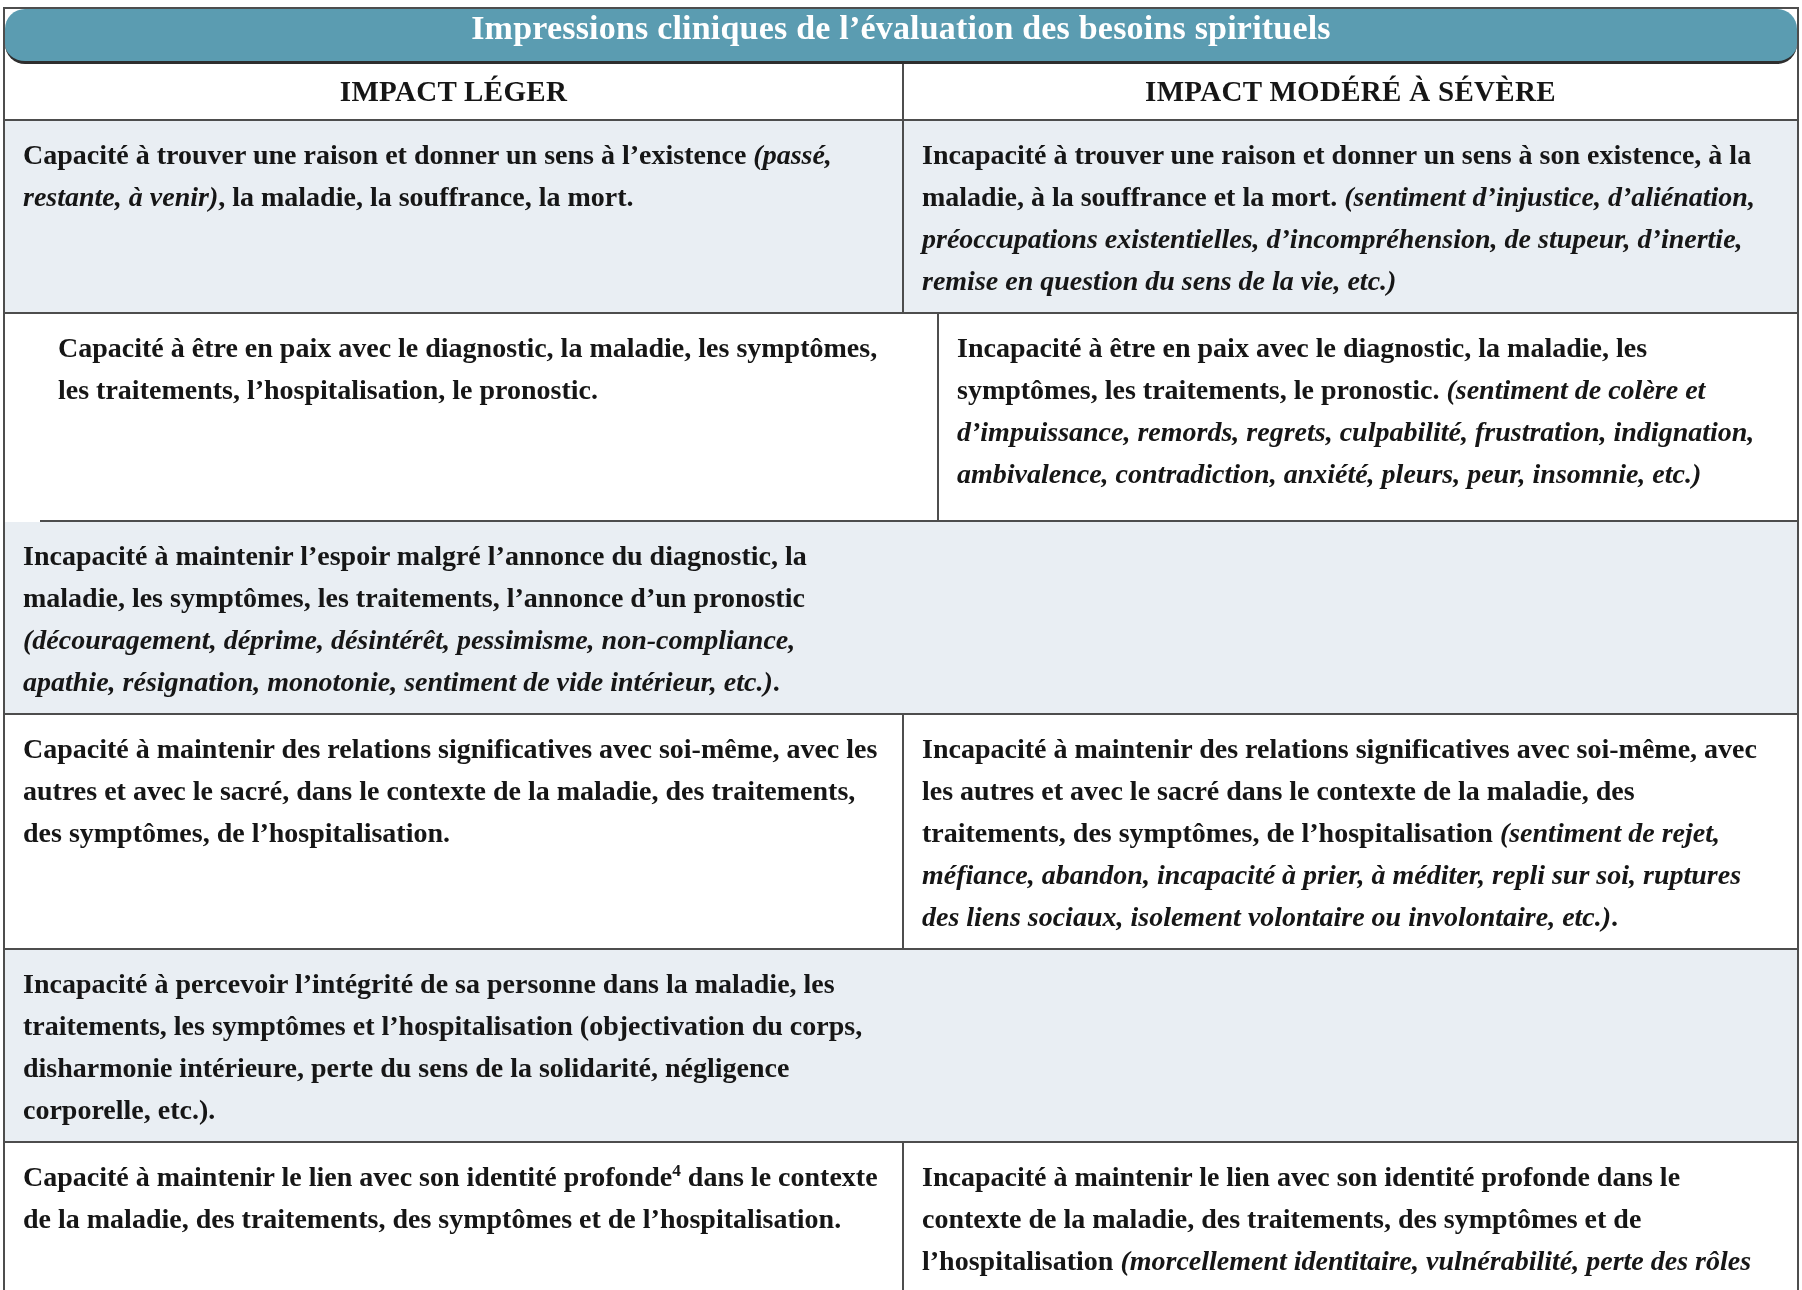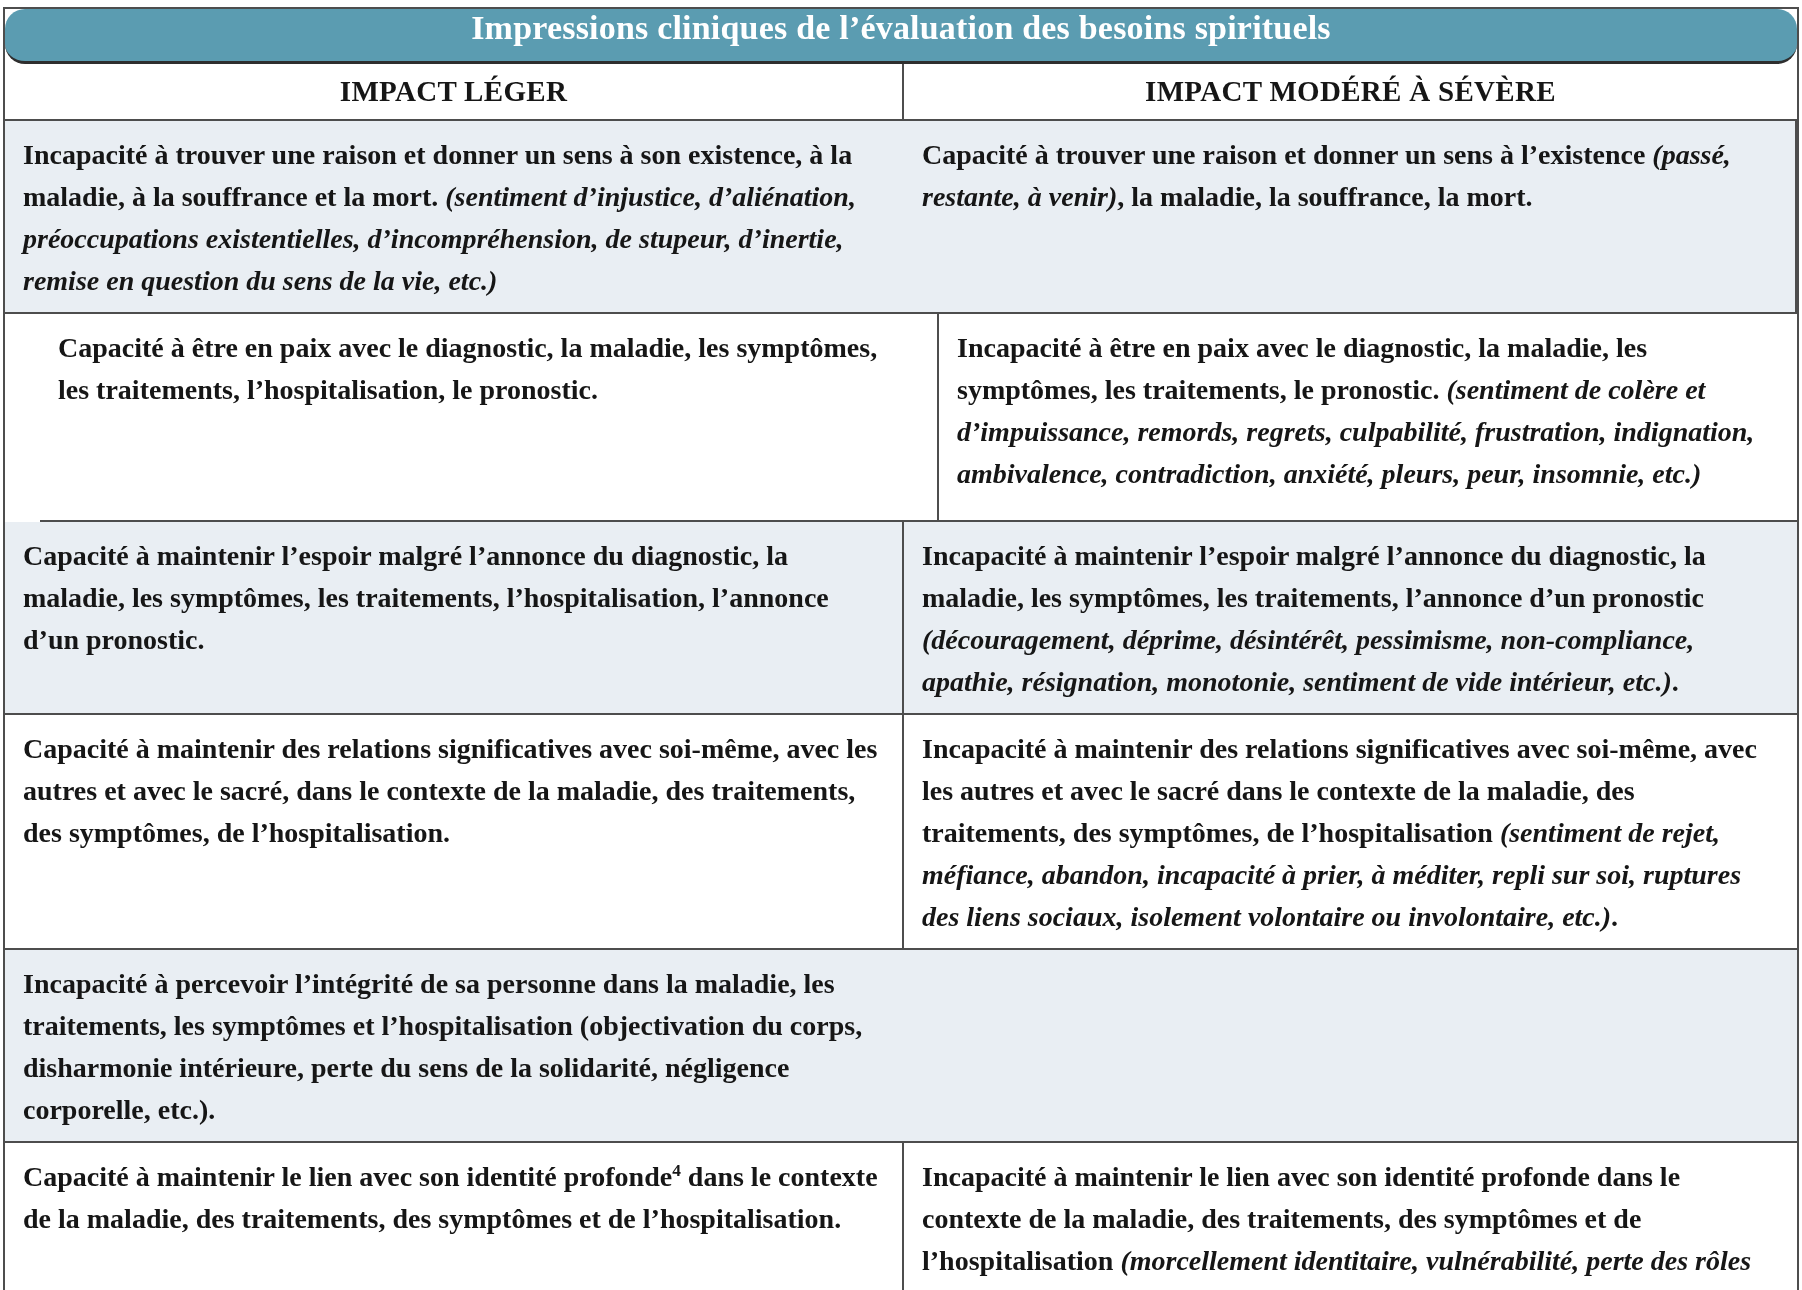--- a/index.html
+++ b/index.html
@@ -79,29 +79,28 @@
 <div class="table-wrap">
   <div class="title-bar">
     <span>Impressions cliniques de l’évaluation des besoins spirituels</span>
   </div>
   <div class="header-row">
     <div class="cell left">IMPACT LÉGER</div>
     <div class="cell right">IMPACT MODÉRÉ À SÉVÈRE</div>
   </div>
   <div id="rows">
       <div class="row shaded">
+        <div class="cell left"><span>Capacité à trouver une raison et donner un sens à l’existence </span><span class="it">(passé, restante, à venir)</span><span>, la maladie, la souffrance, la mort.</span></div>
         <div class="cell right"><span>Incapacité à trouver une raison et donner un sens à son existence, à la maladie, à la souffrance et la mort. </span><span class="it">(sentiment d’injustice, d’aliénation, préoccupations existentielles, d’incompréhension, de stupeur, d’inertie, remise en question du sens de la vie, etc.)</span></div>
-        <div class="cell left"><span>Capacité à trouver une raison et donner un sens à l’existence </span><span class="it">(passé, restante, à venir)</span><span>, la maladie, la souffrance, la mort.</span></div>
       </div>
       <div class="row">
         <div class="cell left"><span>Capacité à être en paix avec le diagnostic, la maladie, les symptômes, les traitements, l’hospitalisation, le pronostic.</span></div>
         <div class="cell right"><span>Incapacité à être en paix avec le diagnostic, la maladie, les symptômes, les traitements, le pronostic. </span><span class="it">(sentiment de colère et d’impuissance, remords, regrets, culpabilité, frustration, indignation, ambivalence, contradiction, anxiété, pleurs, peur, insomnie, etc.)</span></div>
       </div>
       <div class="row shaded">
-        <div class="cell left"><span>Capacité à maintenir l’espoir malgré l’annonce du diagnostic, la maladie, les symptômes, les traitements, l’hospitalisation, l’annonce d’un pronostic.</span></div>
         <div class="cell right"><span>Incapacité à maintenir l’espoir malgré l’annonce du diagnostic, la maladie, les symptômes, les traitements, l’annonce d’un pronostic </span><span class="it">(découragement, déprime, désintérêt, pessimisme, non-compliance, apathie, résignation, monotonie, sentiment de vide intérieur, etc.)</span><span>.</span></div>
       </div>
       <div class="row">
         <div class="cell left"><span>Capacité à maintenir des relations significatives avec soi-même, avec les autres et avec le sacré, dans le contexte de la maladie, des traitements, des symptômes, de l’hospitalisation.</span></div>
         <div class="cell right"><span>Incapacité à maintenir des relations significatives avec soi-même, avec les autres et avec le sacré dans le contexte de la maladie, des traitements, des symptômes, de l’hospitalisation </span><span class="it">(sentiment de rejet, méfiance, abandon, incapacité à prier, à méditer, repli sur soi, ruptures des liens sociaux, isolement volontaire ou involontaire, etc.)</span><span>.</span></div>
       </div>
       <div class="row shaded">
         <div class="cell right"><span>Incapacité à percevoir l’intégrité de sa personne dans la maladie, les traitements, les symptômes et l’hospitalisation (objectivation du corps, disharmonie intérieure, perte du sens de la solidarité, négligence corporelle, etc.).</span></div>
       </div>
       <div class="row">

